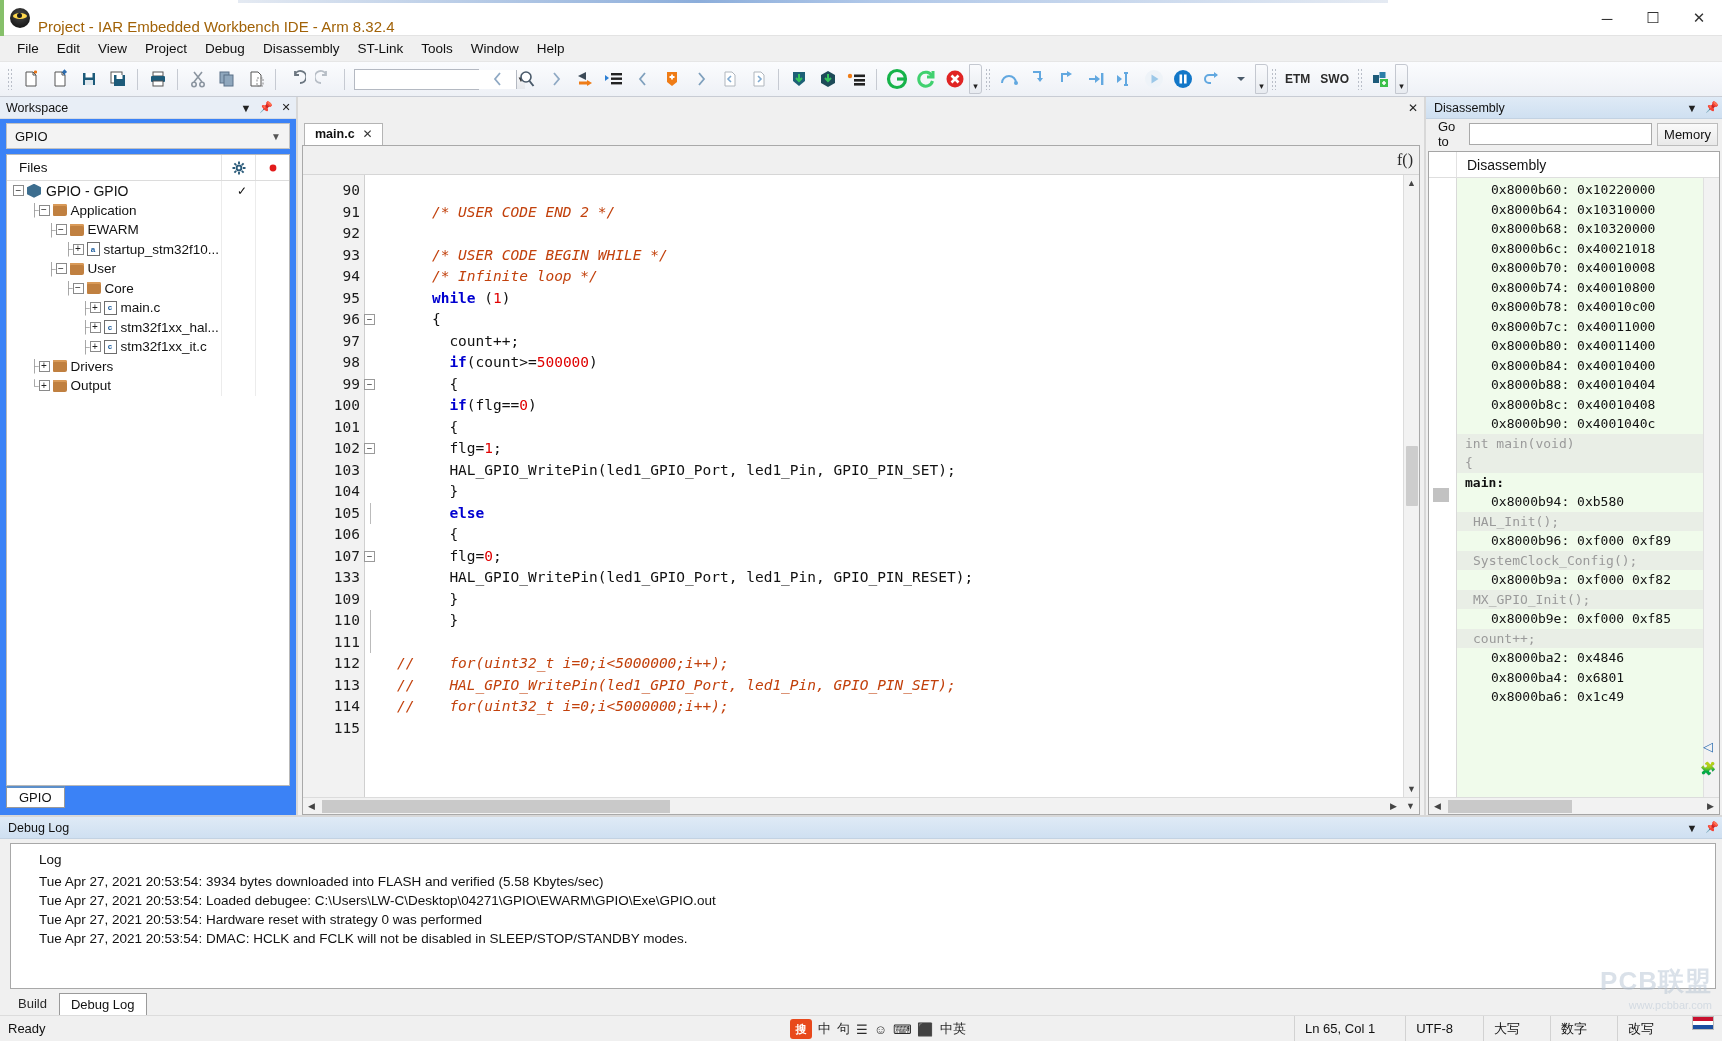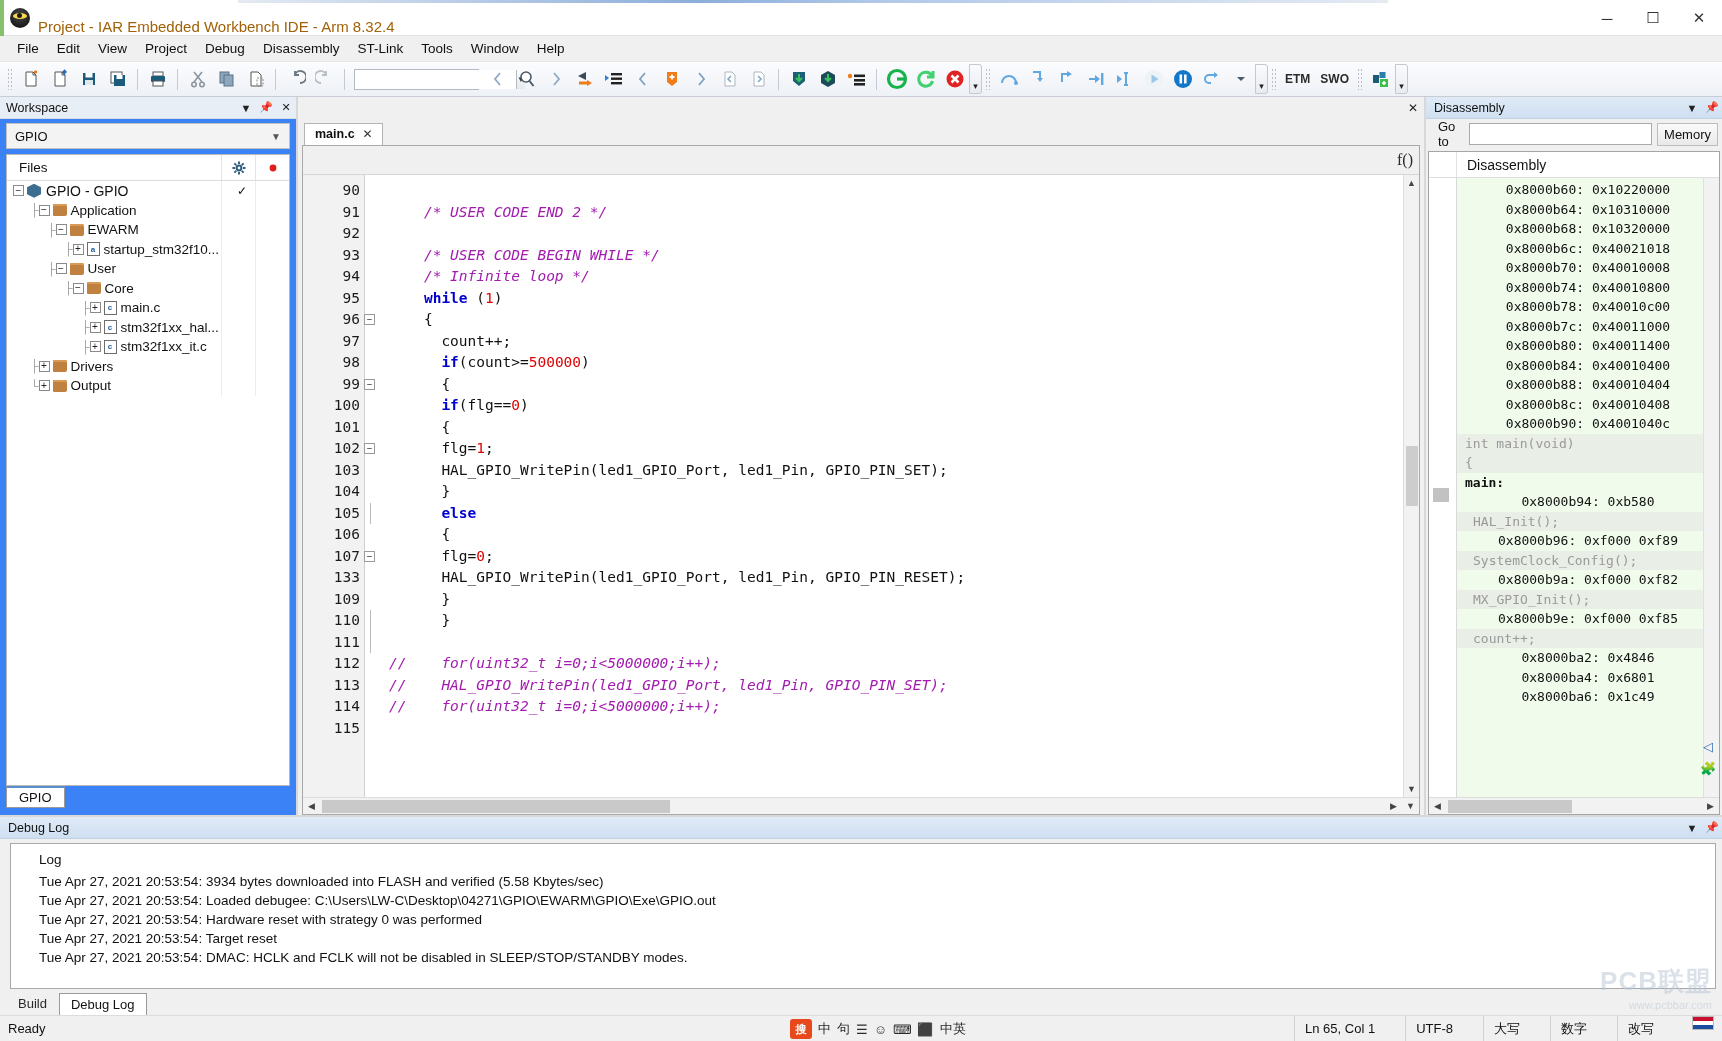--- a/index.html
+++ b/index.html
@@ -201,38 +201,38 @@
     flex: 1; margin: 0 4px 0 4px;
     border: 1px solid #a9a9a9; background: #fff;
     display: flex; flex-direction: column; min-height: 0;
   }
   .ed-subbar {
     height: 29px; background: #f0f0f0; border-bottom: 1px solid #d6d6d6;
     display: flex; align-items: center; justify-content: flex-end; padding-right: 6px;
     font-family: "Liberation Serif", serif; font-size: 16px; color: #2a2a2a;
   }
   .ed-body { flex: 1; display: flex; min-height: 0; background: #fff; position: relative; }
-  .code-area { flex: 1; display: flex; overflow: hidden; }
+  .code-area { flex: 1; display: flex; overflow: hidden; gap: 8px; }
   .gutter {
     width: 62px; min-width: 62px; background: #f2f2f2;
     border-right: 1px solid #d0d0d0;
     font-family: "DejaVu Sans Mono", monospace; font-size: 14.5px; color: #1a1a1a;
     text-align: right; padding-top: 5px;
   }
   .gline { height: 21.5px; line-height: 21.5px; padding-right: 4px; position: relative; }
   .fold {
     position: absolute; right: -11px; top: 5px;
     width: 11px; height: 11px; border: 1px solid #9a9a9a; background: #fff;
     font-size: 9px; line-height: 9px; text-align: center; color: #333;
   }
   .foldbar { position:absolute; right:-7px; top:0; width:1px; height:21.5px; background:#bbb;}
   .codecol { flex: 1; padding-top: 5px; padding-left: 24px; overflow: hidden;
              font-family: "DejaVu Sans Mono", monospace; font-size: 14.5px; }
   .cline { height: 21.5px; line-height: 21.5px; white-space: pre; color: #111; }
-  .cm { color: #a21caf; font-style: italic; }
+  .cm { color: #c2410c; font-style: italic; }
   .kw { color: #0000d0; font-weight: bold; }
   .num { color: #e00000; }
   .vscroll {
     width: 16px; background: #f2f2f2; border-left: 1px solid #dcdcdc;
     display: flex; flex-direction: column; align-items: center;
   }
   .sb-arrow { width: 16px; height: 16px; font-size: 9px; display:flex;align-items:center;justify-content:center; color:#444;}
   .sb-track { flex: 1; width: 16px; position: relative; }
   .sb-thumb { position: absolute; left: 2px; width: 12px; background: #cdcdcd; border-radius: 1px; }
   .hscroll {
@@ -267,21 +267,21 @@
   .disasm-head { height: 26px; display:flex; align-items:center; border-bottom:1px solid #dedede;
                  font-size: 14px; color:#111; }
   .disasm-head .gutcol { width: 28px; height:100%; border-right:1px solid #e2e2e2;}
   .disasm-head .hlbl { padding-left: 10px; }
   .disasm-rows { flex:1; position:relative; overflow:hidden; display:flex; }
   .dis-gutter { width: 28px; background:#fff; border-right: 1px solid #d9d9d9; position: relative;}
   .dis-marker { position:absolute; left:4px; width: 16px; height: 14px; background:#c2c2c2; }
   .dis-code { flex:1; background:#f0fbeb; font-family:"DejaVu Sans Mono", monospace; font-size: 13px;
               padding-top:2px; overflow:hidden;}
   .drow { height: 19.5px; line-height: 19.5px; white-space: pre; color:#111; padding-left: 6px; }
-  .drow.addr { padding-left: 16px; text-align: center; }
+  .drow.addr { padding-left: 34px; }
   .drow.src { color: #9a9a9a; background: #e9eee6; padding-left: 16px; }
   .drow.srcplain { color:#9a9a9a; background:#e9eee6; padding-left: 8px; }
   .drow.label { color: #111; font-weight: bold; padding-left: 8px; }
   .disasm-hs { height: 17px; background:#f2f2f2; border-top:1px solid #dcdcdc; display:flex; align-items:center;}
   .disasm-scroll-right { width: 16px; background:#f2f2f2; border-left:1px solid #e0e0e0; }
 
   
   .debuglog { height: 200px; min-height: 200px; display: flex; flex-direction: column;
               background: #f0f0f0; border-top: 2px solid #d8d8d8; }
   .dl-cap {
@@ -905,21 +905,20 @@
       <span class="spacer"></span>
       <span class="cap-btn">▼</span>
       <span class="cap-btn">📌</span>
     </div>
     <div class="dl-frame">
       <div class="dl-head">Log</div>
       <div id="dl-lines">
           <div class="dl-line">Tue Apr 27, 2021 20:53:54: 3934 bytes downloaded into FLASH and verified (5.58 Kbytes/sec)</div>
           <div class="dl-line">Tue Apr 27, 2021 20:53:54: Loaded debugee: C:\Users\LW-C\Desktop\04271\GPIO\EWARM\GPIO\Exe\GPIO.out</div>
           <div class="dl-line">Tue Apr 27, 2021 20:53:54: Hardware reset with strategy 0 was performed</div>
-          <div class="dl-line">Tue Apr 27, 2021 20:53:54: Target reset</div>
           <div class="dl-line">Tue Apr 27, 2021 20:53:54: DMAC: HCLK and FCLK will not be disabled in SLEEP/STOP/STANDBY modes.</div>
         </div>
     </div>
     <div class="dl-tabs">
       <div class="dl-tab">Build</div>
       <div class="dl-tab active">Debug Log</div>
     </div>
   </div>
 
   <div class="statusbar">

